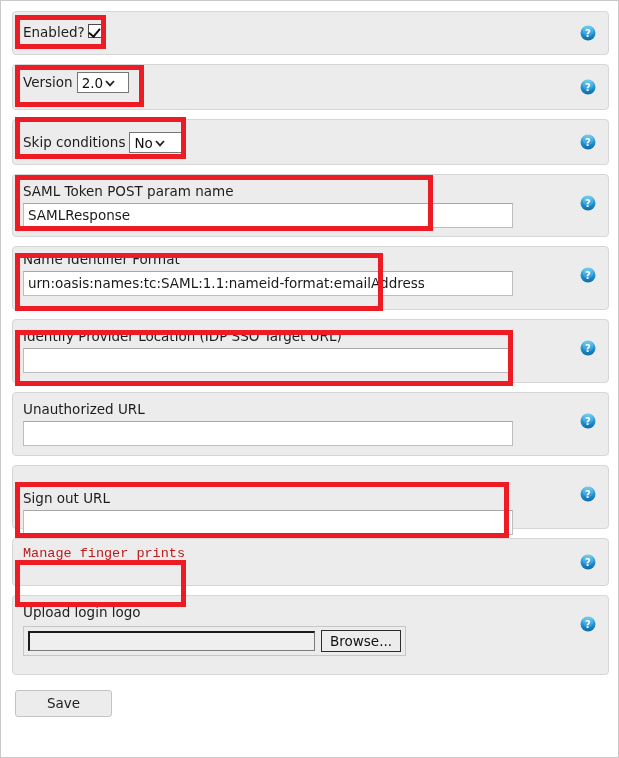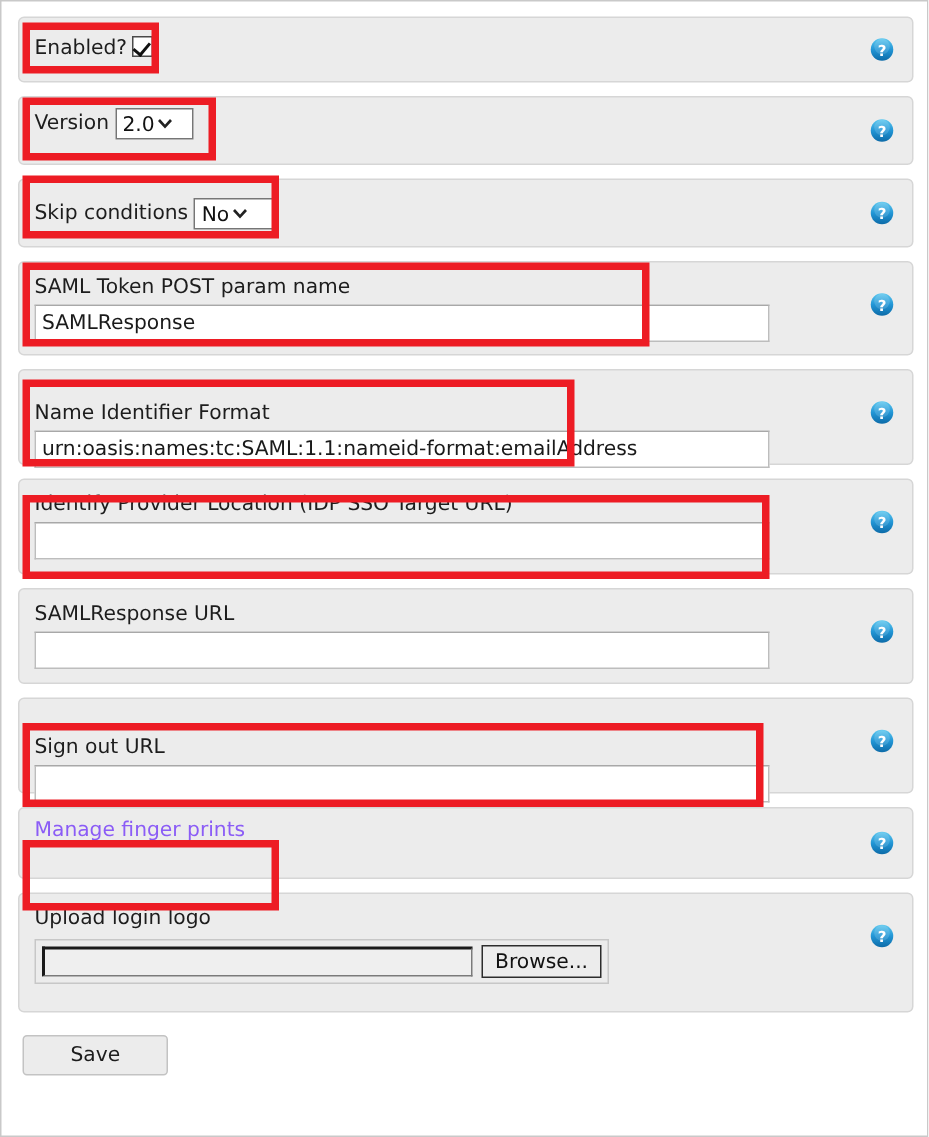--- a/index.html
+++ b/index.html
@@ -142,25 +142,26 @@
     color: #1a1a1a;
     white-space: nowrap;
     overflow: hidden;
   }
   .w-narrow { width: 490px; }
   .w-wide   { width: 490px; }
 
   
   .link {
     display: inline-block;
-    color: #8b5cf6;
+    color: #b91c1c;
     font-size: 13.5px;
     line-height: 17px;
     text-decoration: none;
     cursor: pointer;
+    font-family: Liberation Mono, monospace;
   }
 
   
   .file-field {
     display: inline-block;
     box-sizing: border-box;
     border: 1px solid #c7c7c7;
     background: #ececec;
     padding: 3px 4px;
     margin-top: 2px;
@@ -286,21 +287,21 @@
       <span class="help-icon" style="top:20px;margin-top:0;">
         <svg width="16" height="16" viewBox="0 0 16 16">
           <circle cx="8" cy="8" r="7.5" fill="url(#hg1)"></circle>
           <circle cx="8" cy="6" r="5.2" fill="#ffffff" opacity="0.14"></circle>
           <text x="8" y="12" font-family="DejaVu Sans, sans-serif" font-size="10" font-weight="bold" fill="#ffffff" text-anchor="middle">?</text>
         </svg>
       </span>
     </div>
 
     <div class="row stack" style="height:64px;">
-      <div class="row-inner" style="padding-top:20px;">
+      <div class="row-inner" style="padding-top:4px;">
         <span class="row-label">Name Identifier Format</span>
         <div class="text-input w-wide" placeholder="">urn:oasis:names:tc:SAML:1.1:nameid-format:emailAddress</div>
       </div>
       <span class="help-icon" style="top:20px;margin-top:0;">
         <svg width="16" height="16" viewBox="0 0 16 16">
           <circle cx="8" cy="8" r="7.5" fill="url(#hg1)"></circle>
           <circle cx="8" cy="6" r="5.2" fill="#ffffff" opacity="0.14"></circle>
           <text x="8" y="12" font-family="DejaVu Sans, sans-serif" font-size="10" font-weight="bold" fill="#ffffff" text-anchor="middle">?</text>
         </svg>
       </span>
@@ -315,21 +316,21 @@
         <svg width="16" height="16" viewBox="0 0 16 16">
           <circle cx="8" cy="8" r="7.5" fill="url(#hg1)"></circle>
           <circle cx="8" cy="6" r="5.2" fill="#ffffff" opacity="0.14"></circle>
           <text x="8" y="12" font-family="DejaVu Sans, sans-serif" font-size="10" font-weight="bold" fill="#ffffff" text-anchor="middle">?</text>
         </svg>
       </span>
     </div>
 
     <div class="row stack" style="height:64px;">
       <div class="row-inner" style="padding-top:8px;">
-        <span class="row-label">SAMLResponse URL</span>
+        <span class="row-label">Unauthorized URL</span>
         <div class="text-input w-wide" placeholder=""></div>
       </div>
       <span class="help-icon" style="top:20px;margin-top:0;">
         <svg width="16" height="16" viewBox="0 0 16 16">
           <circle cx="8" cy="8" r="7.5" fill="url(#hg1)"></circle>
           <circle cx="8" cy="6" r="5.2" fill="#ffffff" opacity="0.14"></circle>
           <text x="8" y="12" font-family="DejaVu Sans, sans-serif" font-size="10" font-weight="bold" fill="#ffffff" text-anchor="middle">?</text>
         </svg>
       </span>
     </div>

